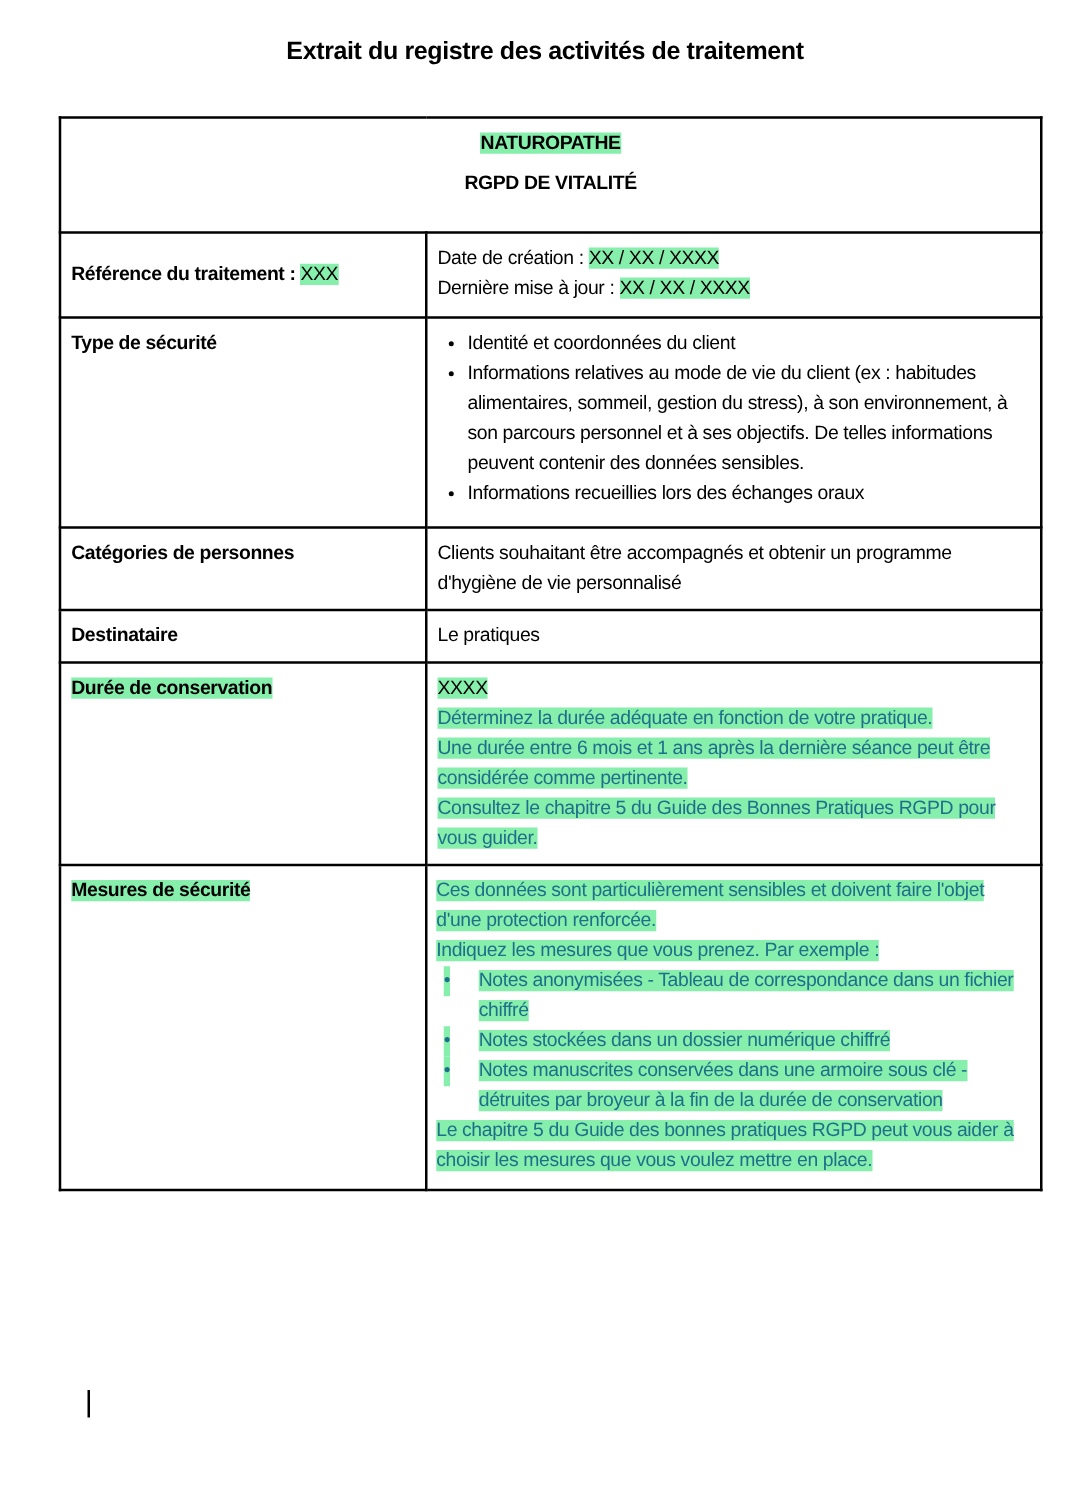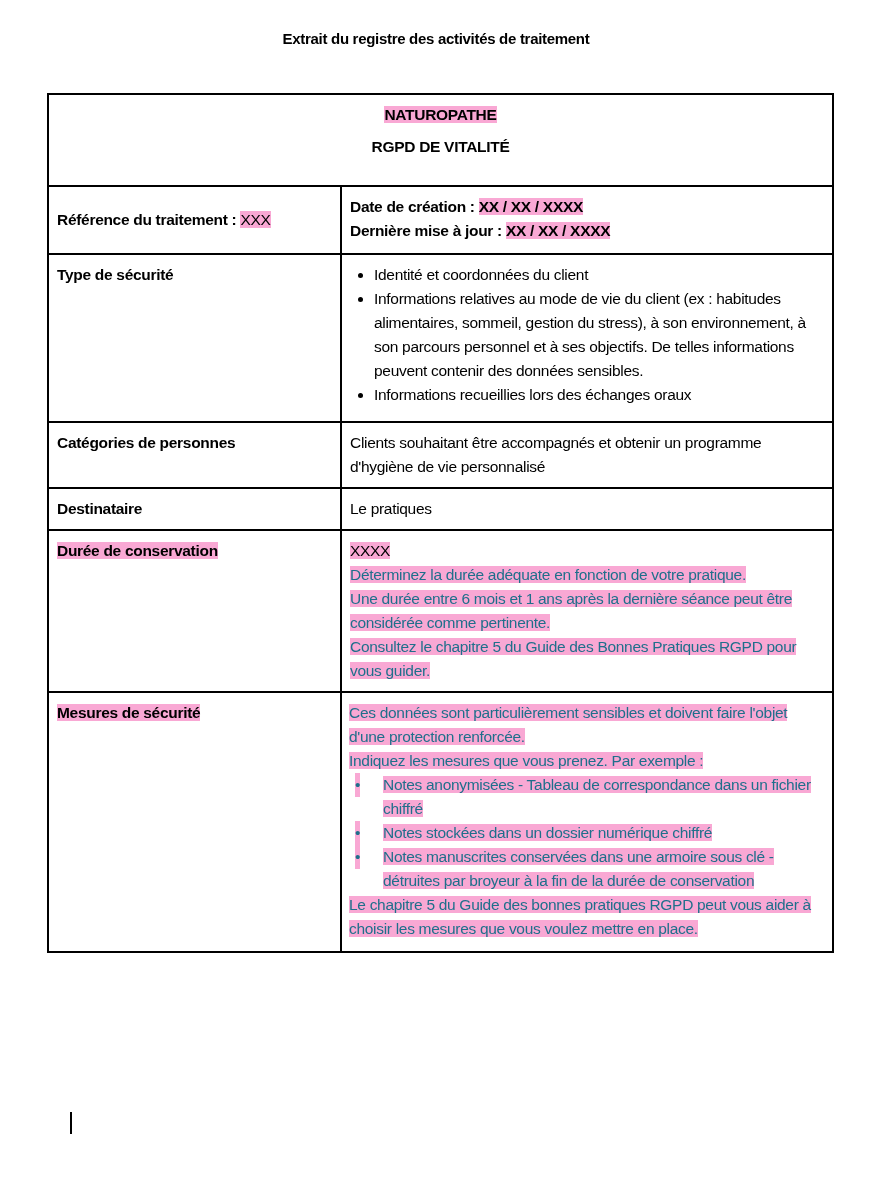--- a/index.html
+++ b/index.html
@@ -1,22 +1,22 @@
 <!DOCTYPE html>
 <html><head>
 <meta charset="utf-8">
 <style>
   html, body { margin: 0; padding: 0; background: #ffffff; }
   body { width: 872px; height: 1202px; position: relative; font-family: "Liberation Sans", sans-serif; color: #000; overflow: hidden; }
-  .page-title { position: absolute; top: 30px; left: 0; width: 872px; text-align: center; font-size: 15px; font-weight: bold; letter-spacing: -0.3px; }
+  .page-title { position: absolute; top: 30px; left: 0; width: 872px; text-align: center; font-size: 20px; font-weight: bold; letter-spacing: -0.3px; }
   table.registre { position: absolute; top: 93px; left: 47px; width: 787px; border-collapse: collapse; font-size: 15.5px; letter-spacing: -0.3px; }
   table.registre td { border: 2px solid #000; vertical-align: top; padding: 8px 8px; line-height: 24px; }
   td.left { width: 275px; font-weight: bold; }
   td.header-cell { text-align: center; height: 74px; padding-top: 14px; font-weight: bold; }
-  .hl { background: #f9a8d4; }
+  .hl { background: #86efac; }
   .guide { color: #1f6f8b; }
   ul { margin: 0; padding-left: 24px; }
   ul li { padding-left: 0; }
   ul.guide-list { list-style: none; padding-left: 0; }
   ul.guide-list li { position: relative; padding-left: 34px; }
   ul.guide-list li .dot { position: absolute; left: 6px; top: 0; color: #1f6f8b; }
   .cursor { position: absolute; left: 70px; top: 1112px; width: 1.5px; height: 22px; background: #000; }
   .row-ref td { height: 50px; }
 </style>
 </head>
@@ -29,21 +29,21 @@
       <tr>
     <td colspan="2" class="header-cell">
       <div><span class="hl">NATUROPATHE</span></div>
       <div style="margin-top:8px">RGPD DE VITALITÉ</div>
     </td>
   </tr>
   <tr class="row-ref">
     <td class="left" style="vertical-align:middle;font-weight:normal">
       <b>Référence du traitement : </b><span class="hl">XXX</span>
     </td>
-    <td style="font-weight:bold">
+    <td style="font-weight:normal">
       <div><span>Date de création : </span> <span class="hl">XX / XX / XXXX</span></div>
       <div><span>Dernière mise à jour : </span><span class="hl">XX / XX / XXXX</span></div>
     </td>
   </tr>
   <tr>
     <td class="left">Type de sécurité</td>
     <td style="padding-bottom:14px">
       <ul>
         <li>Identité et coordonnées du client</li>
         <li>Informations relatives au mode de vie du client (ex : habitudes alimentaires, sommeil, gestion du stress), à son environnement, à son parcours personnel et à ses objectifs. De telles informations peuvent contenir des données sensibles.</li>

